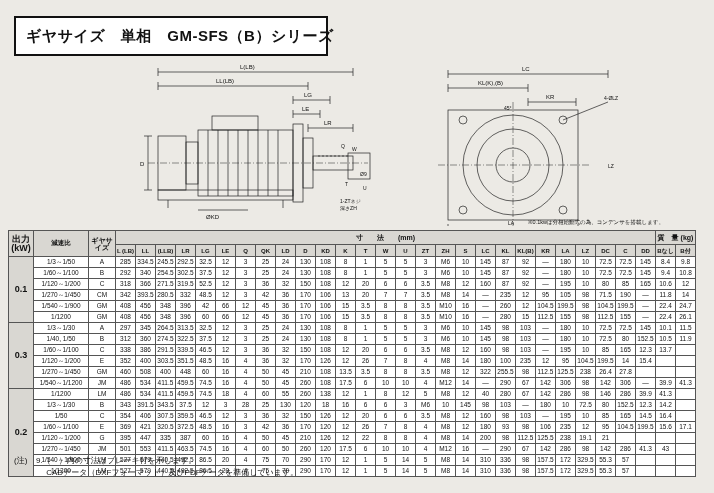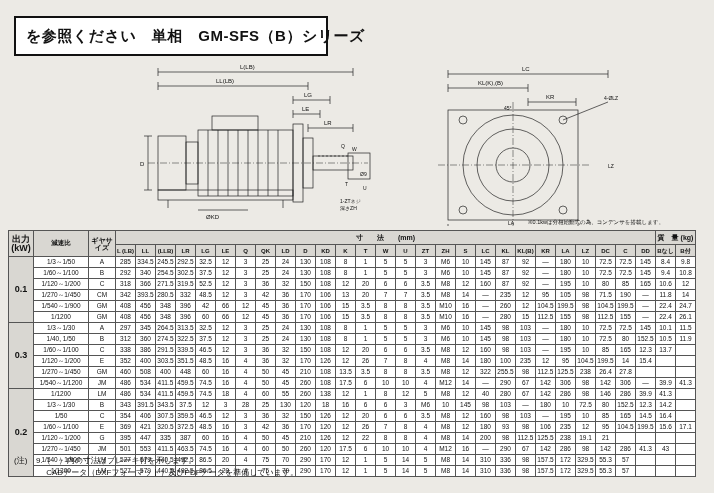--- a/index.html
+++ b/index.html
@@ -31,21 +31,21 @@
   .notes .row{display:flex;}
   .notes .mark{width:22px;flex:none;}
   .notes .txt{white-space:nowrap;}
 </style>
 </head>
 <body>
 
 <div class="page">
 
   <div class="title-box">
-    <div class="t">を参照ください　単相　GM-SFS（B）シリーズ</div>
+    <div class="t">ギヤサイズ　単相　GM-SFS（B）シリーズ</div>
   </div>
 
   <div class="draw">
     <svg width="698" height="168" viewBox="0 0 698 168">
       <g stroke="#222" fill="none" stroke-width="0.7" font-family="Liberation Sans" font-size="6">
 
         <line x1="150" y1="14" x2="345" y2="14"></line>
         <line x1="150" y1="10" x2="150" y2="18"></line>
           <line x1="345" y1="10" x2="345" y2="18"></line>
         <text x="232" y="11" fill="#111" stroke="none">L(LB)</text>

